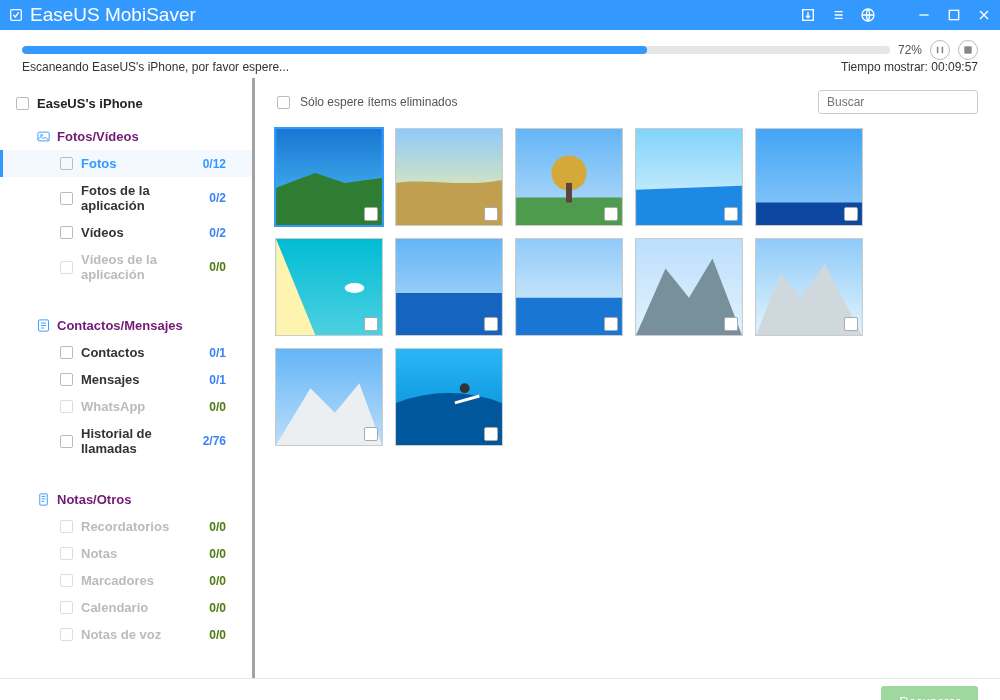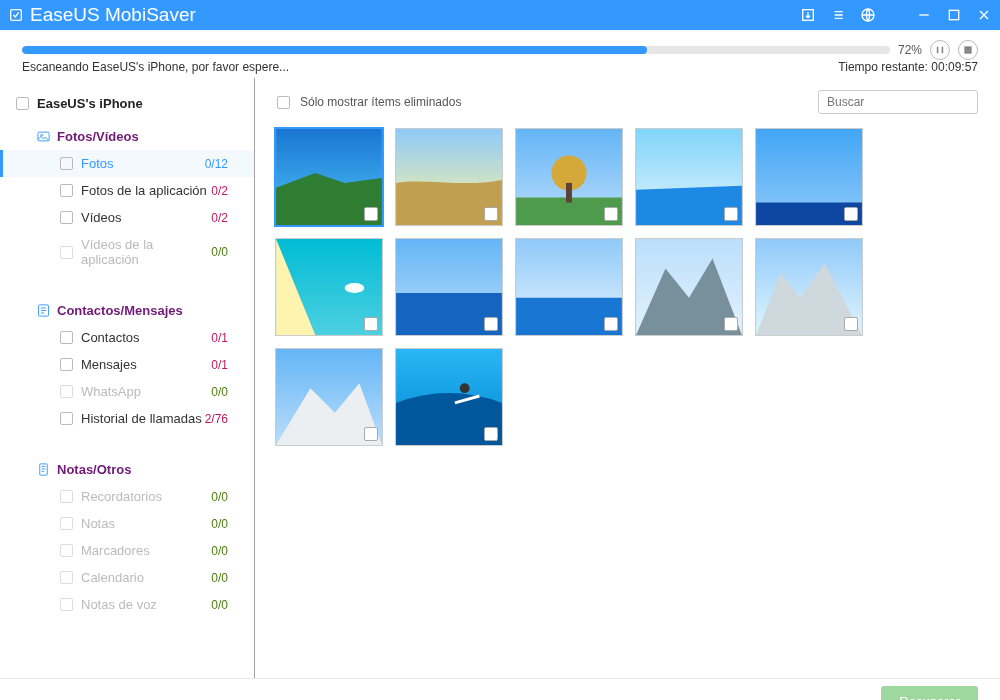--- a/index.html
+++ b/index.html
@@ -18,31 +18,31 @@
 .progress-bar { flex: 1; height: 8px; background: #e6e6e6; border-radius: 4px; overflow: hidden; }
 .progress-fill { height: 100%; background: #3399ff; border-radius: 4px; }
 .progress-pct { font-size: 12px; color: #555; }
 .circbtn { width: 20px; height: 20px; border: 1px solid #bbb; border-radius: 50%; display: flex; align-items: center; justify-content: center; cursor: pointer; }
 .circbtn svg { width: 8px; height: 8px; fill: #888; stroke: #888; }
 .status-row { display: flex; justify-content: space-between; font-size: 12px; color: #333; }
 
 
 .main { display: flex; height: 600px; }
 
-.sidebar { width: 255px; border-right: 1px solid #a3a3a3; padding-top: 12px; font-size: 13px; overflow-y: auto; }
+.sidebar { width: 255px; border-right: 3px solid #a3a3a3; padding-top: 12px; font-size: 13px; overflow-y: auto; }
 .tree-item { display: flex; align-items: center; padding: 6px 12px 6px; cursor: pointer; }
 .tree-item.lv0 { padding-left: 16px; font-weight: 700; color: #222; }
 .tree-item.lv1 { padding-left: 36px; font-weight: 700; color: #701a75; margin-top: 6px; }
-.tree-item.lv2 { padding-left: 60px; color: #333; }
+.tree-item.lv2 { padding-left: 60px; color: #333; font-weight: bold; }
 .tree-item.lv2.disabled { color: #bbb; }
 .tree-item.lv2.active { color: #3399ff; background: #f3f9ff; border-left: 3px solid #3399ff; padding-left: 57px; }
 .tree-item .chk { width: 13px; height: 13px; border: 1px solid #bbb; border-radius: 2px; margin-right: 8px; flex-shrink: 0; }
 .tree-item.disabled .chk { border-color: #ddd; }
 .tree-item .lbl { flex: 1; }
-.tree-item .cnt { color: #be185d; font-size: 12px; padding-right: 14px; }
+.tree-item .cnt { color: #3b82f6; font-size: 12px; padding-right: 14px; }
 .tree-item.active .cnt { color: #3399ff; padding-left: 15px; }
 .tree-item.disabled .cnt { color: #4d7c0f; }
 .cat-icon { width: 15px; height: 15px; margin-right: 6px; fill: none; stroke: #3399ff; stroke-width: 1.5; }
 .gap { height: 18px; }
 
 .content { flex: 1; display: flex; flex-direction: column; }
 .content-head { display: flex; align-items: center; padding: 12px 22px 10px; gap: 10px; }
 .content-head .chk { width: 13px; height: 13px; border: 1px solid #bbb; border-radius: 2px; }
 .content-head .filter-label { flex: 1; font-size: 12px; color: #555; }
 .search { width: 160px; height: 24px; border: 1px solid #ccc; border-radius: 3px; padding: 0 8px; font-size: 12px; color: #be185d; }
@@ -107,21 +107,21 @@
       </div>
     <div class="circbtn">
         <svg viewBox="0 0 10 10">
           <rect x="1" y="1" width="8" height="8"></rect>
         </svg>
       </div>
   </div>
   <div class="status-row">
     <span>Escaneando EaseUS's iPhone, por favor espere...</span>
     <span>
-      <span>Tiempo restante:</span>
+      <span>Tiempo mostrar:</span>
       <span>00:09:57</span>
     </span>
   </div>
 </div>
 
 <div class="main">
   <div class="sidebar" id="sidebar">
       <div class="tree-item lv0">
         <div class="chk"></div>
         <span class="lbl">EaseUS's iPhone</span>
@@ -213,21 +213,21 @@
       <div class="tree-item lv2 disabled">
         <div class="chk"></div>
         <span class="lbl">Notas de voz</span>
         <span class="cnt">0/0</span>
       </div>
     </div>
 
   <div class="content">
     <div class="content-head">
       <div class="chk"></div>
-      <span class="filter-label">Sólo mostrar ítems eliminados</span>
+      <span class="filter-label">Sólo espere ítems eliminados</span>
       <input class="search" placeholder="Buscar" style="">
     </div>
     <div class="grid" id="grid">
         <div class="thumb sel">
           <svg viewBox="0 0 108 98">
             <defs>
               <linearGradient id="gcoast" x1="0" y1="0" x2="0" y2="1">
                 <stop offset="0" stop-color="#1976d2"></stop>
                 <stop offset="1" stop-color="#4fc3f7"></stop>
               </linearGradient>

